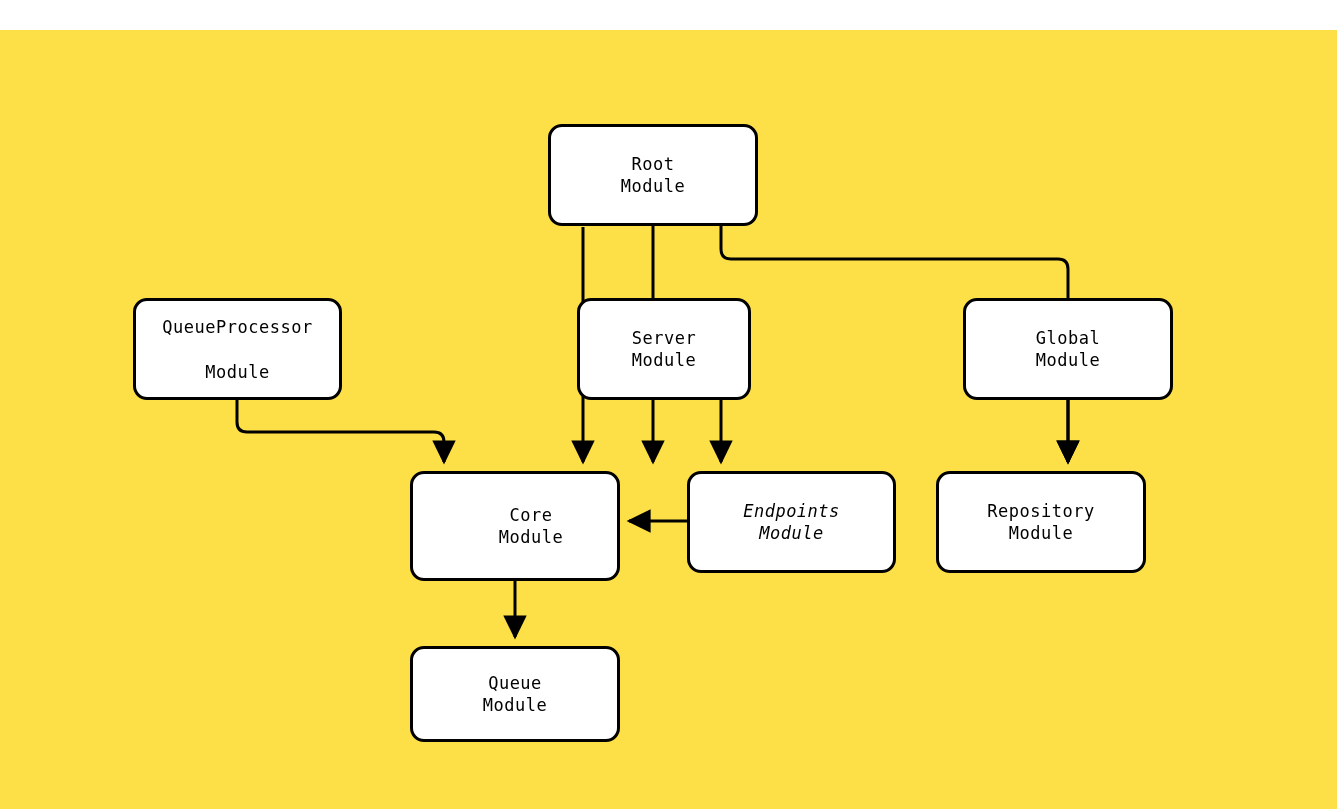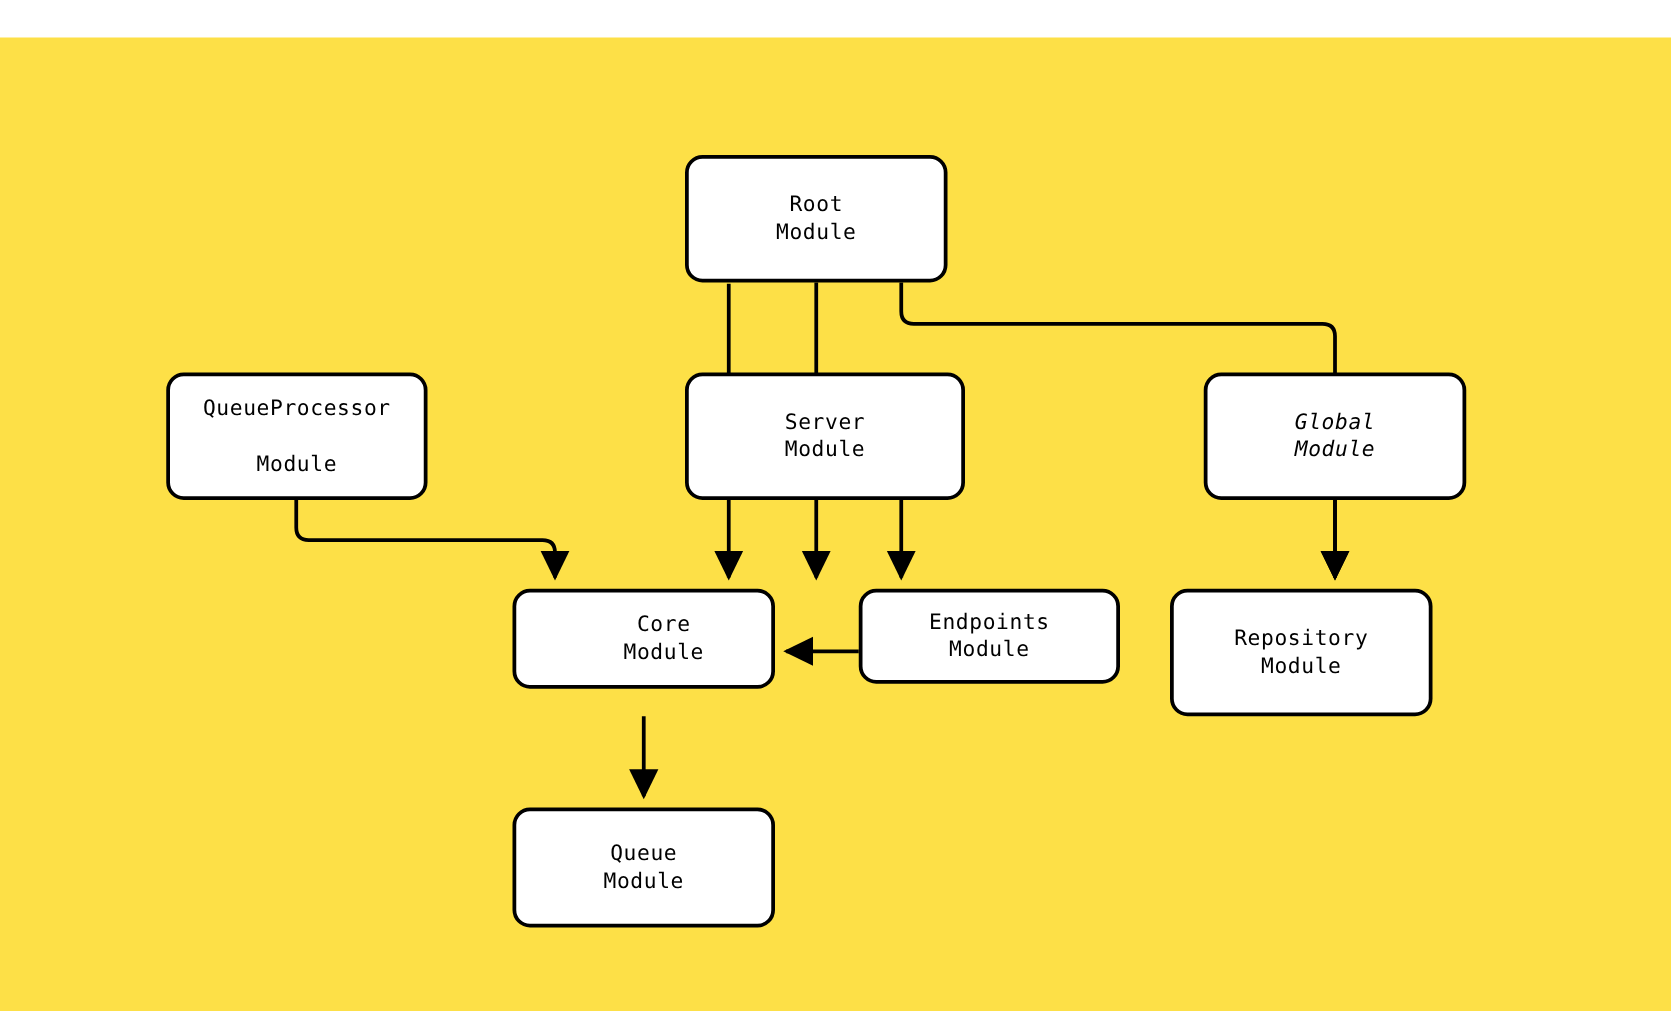--- a/index.html
+++ b/index.html
@@ -82,36 +82,36 @@
   <div class="node" style="left:548px; top:94px; width:210px; height:102px;">
     <span class="line1">Root</span>
     <span class="line2">Module</span>
   </div>
 
   <div class="node" style="left:133px; top:268px; width:209px; height:102px;gap:23px;">
     <span class="line1">QueueProcessor</span>
     <span class="line2">Module</span>
   </div>
 
-  <div class="node" style="left:548px; top:268px; width:224px; height:102px;">
+  <div class="node" style="left:577px; top:268px; width:174px; height:102px;">
     <span class="line1">Server</span>
     <span class="line2">Module</span>
   </div>
 
-  <div class="node" style="left:963px; top:268px; width:210px; height:102px;font-style:italic;">
+  <div class="node" style="left:963px; top:268px; width:210px; height:102px;">
     <span class="line1">Global</span>
     <span class="line2">Module</span>
   </div>
 
-  <div class="node" style="left:410px; top:441px; width:210px; height:80px;padding-left:32px;">
+  <div class="node" style="left:410px; top:441px; width:210px; height:110px;padding-left:32px;">
     <span class="line1">Core</span>
     <span class="line2">Module</span>
   </div>
 
-  <div class="node" style="left:687px; top:441px; width:209px; height:76px;">
+  <div class="node" style="left:687px; top:441px; width:209px; height:102px;font-style:italic;">
     <span class="line1">Endpoints</span>
     <span class="line2">Module</span>
   </div>
 
   <div class="node" style="left:936px; top:441px; width:210px; height:102px;">
     <span class="line1">Repository</span>
     <span class="line2">Module</span>
   </div>
 
   <div class="node" style="left:410px; top:616px; width:210px; height:96px;">

